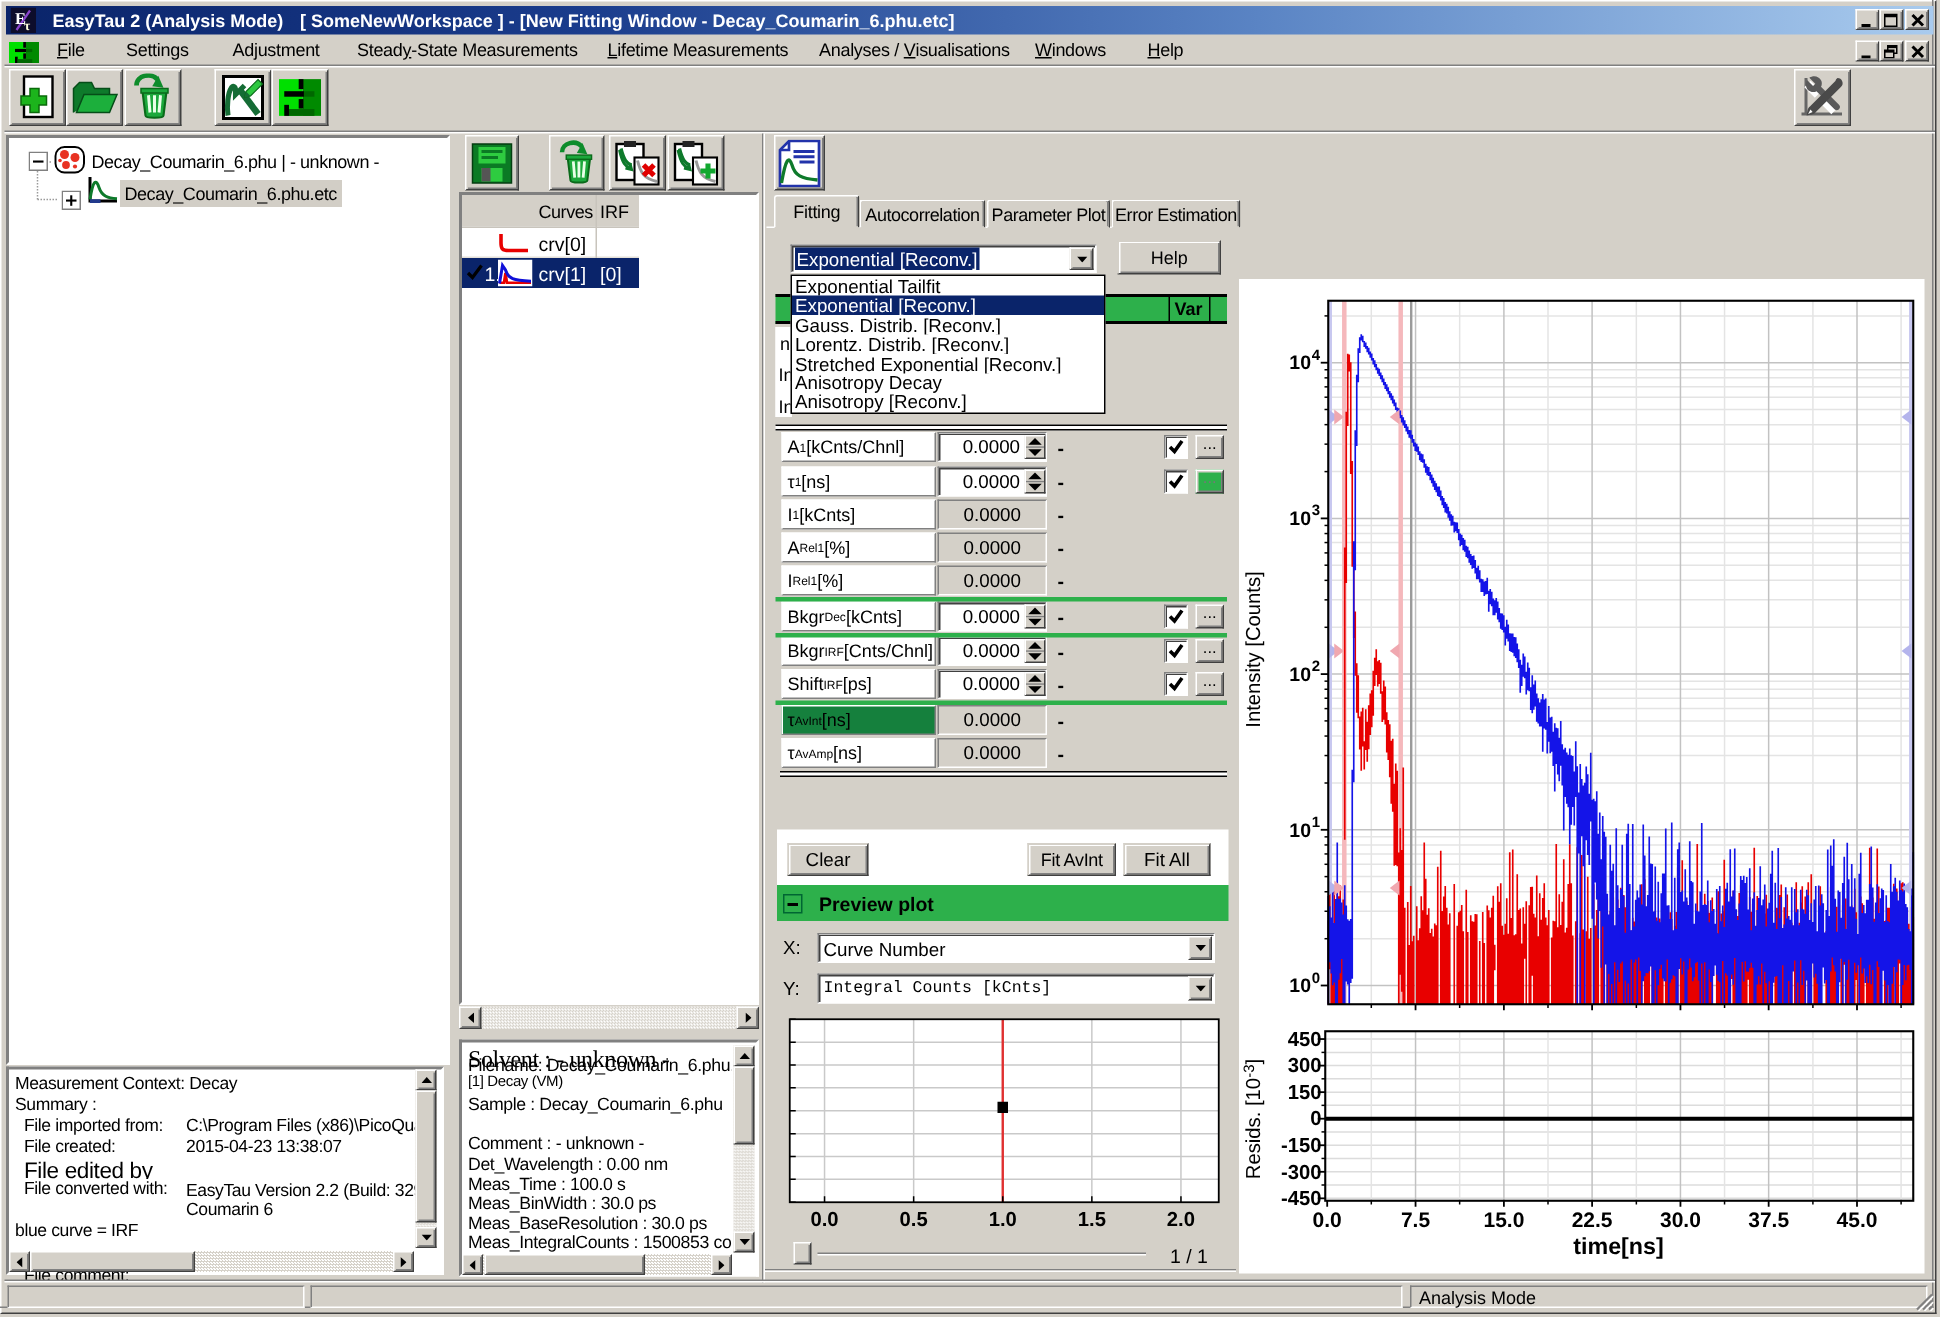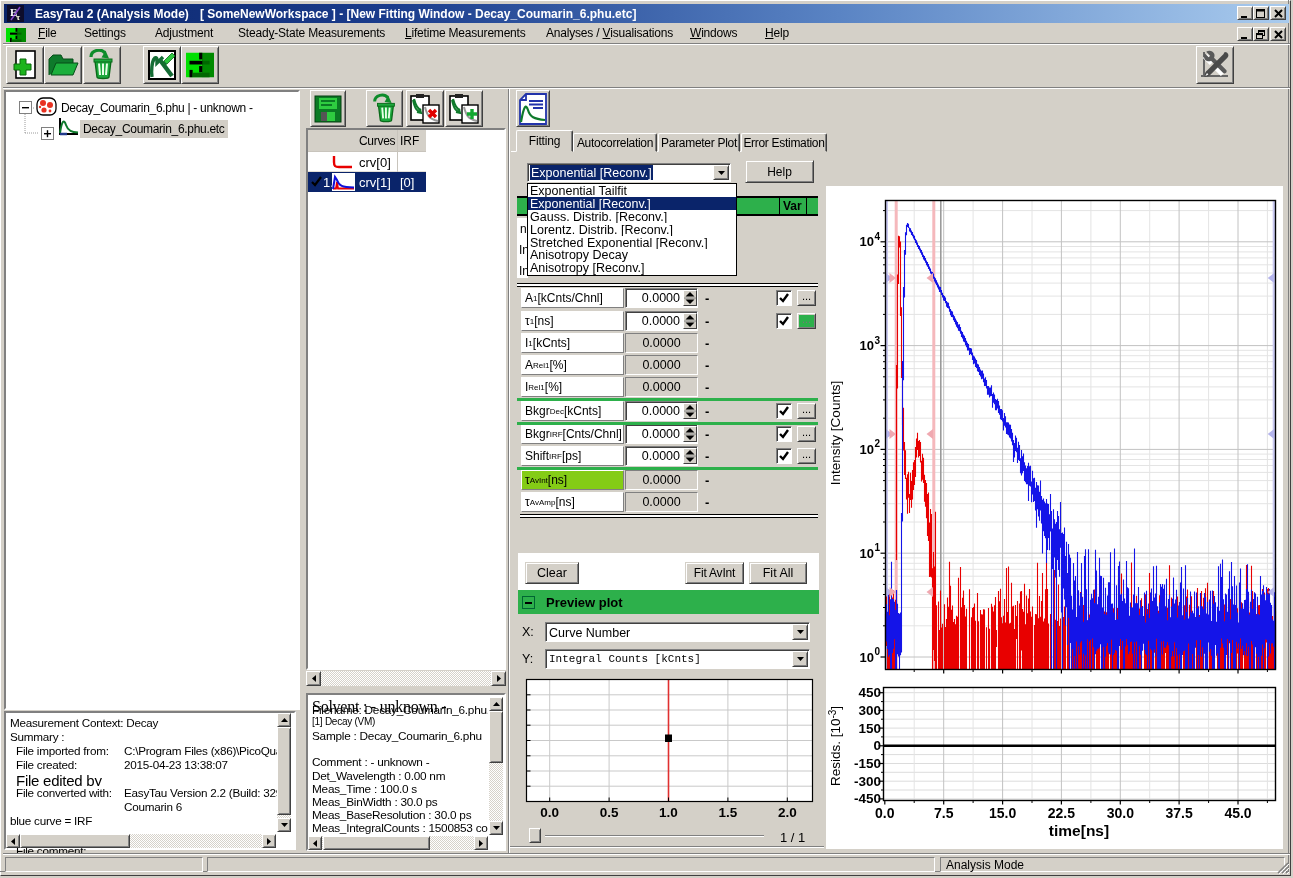--- a/index.html
+++ b/index.html
@@ -456,21 +456,21 @@
       <rect x="0" y="6.6" width="12" height="0.9" fill="#808080"></rect>
     </svg>
   </div>
 <div class="a" style="left:705px;top:449px;font-size:13px;font-weight:bold;">-</div>
 <div class="a" style="left:776px;top:448px;width:16px;height:16px;border:1px solid;border-color:#808080 #FFF #FFF #808080;box-shadow:inset 1px 1px 0 #404040;background:#FFF;">
     <svg width="14" height="14" style="position:absolute;left:0px;top:0px;">
       <path d="M3,7 L6,10 L11,3" stroke="#000" stroke-width="2.4" fill="none"></path>
     </svg>
   </div>
 <div class="a rz" style="left:797px;top:448px;width:19px;height:16px;background:#D4D0C8;font-size:11px;text-align:center;line-height:11px;color:#000;">...</div>
-<div class="a lbl nowrap" style="left:521px;top:470px;width:103px;height:20px;border:1px solid;border-color:#FFF #808080 #808080 #FFF;background:#84cc16;padding-left:3px;font-size:12px;">τ<span class="sub">AvInt</span>[ns]</div>
+<div class="a lbl nowrap" style="left:521px;top:470px;width:103px;height:20px;border:1px solid;border-color:#FFF #808080 #808080 #FFF;background:#15803d;padding-left:3px;font-size:12px;">τ<span class="sub">AvInt</span>[ns]</div>
 <div class="a" style="left:625px;top:470px;width:73px;height:20px;border:1px solid;border-color:#808080 #FFF #FFF #808080;background:#D4D0C8;font-size:12.5px;text-align:center;line-height:18px;">0.0000</div>
 <div class="a" style="left:705px;top:473px;font-size:13px;font-weight:bold;">-</div>
 <div class="a lbl nowrap" style="left:521px;top:492px;width:103px;height:20px;border:1px solid;border-color:#FFF #808080 #808080 #FFF;background:#FFF;padding-left:3px;font-size:12px;">τ<span class="sub">AvAmp</span>[ns]</div>
 <div class="a" style="left:625px;top:492px;width:73px;height:20px;border:1px solid;border-color:#808080 #FFF #FFF #808080;background:#D4D0C8;font-size:12.5px;text-align:center;line-height:18px;">0.0000</div>
 <div class="a" style="left:705px;top:495px;font-size:13px;font-weight:bold;">-</div>
 <div class="a" style="left:517px;top:397.5px;width:301px;height:3px;background:#2DB04B;"></div>
 <div class="a" style="left:517px;top:421.5px;width:301px;height:3px;background:#2DB04B;"></div>
 <div class="a" style="left:517px;top:467.0px;width:301px;height:3px;background:#2DB04B;"></div>
 <div class="a" style="left:520px;top:513.5px;width:298px;height:4px;border-top:1.5px solid #000;border-bottom:1.5px solid #000;background:#FFF;"></div>
 <div class="a" style="left:518px;top:553px;width:301px;height:37px;background:#FFF;"></div>

